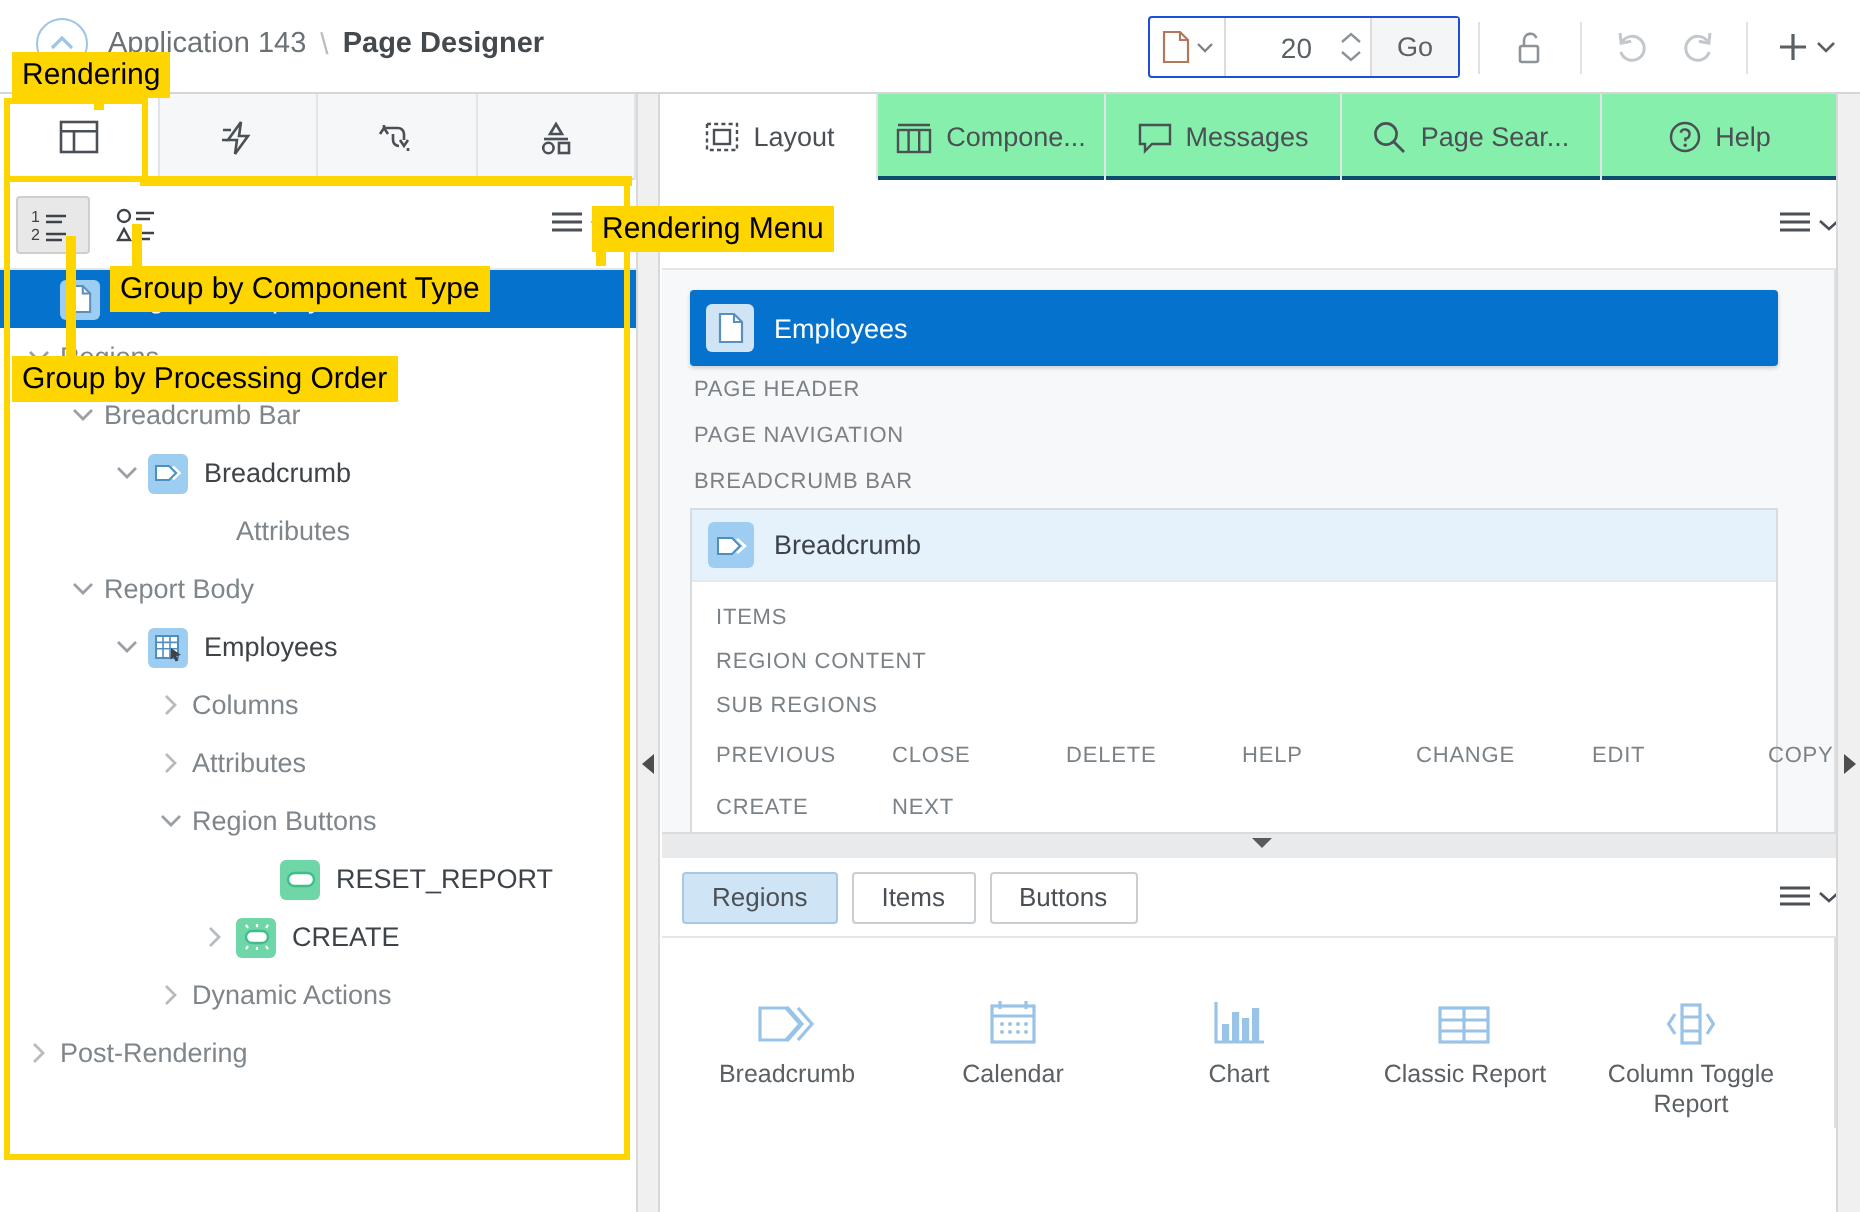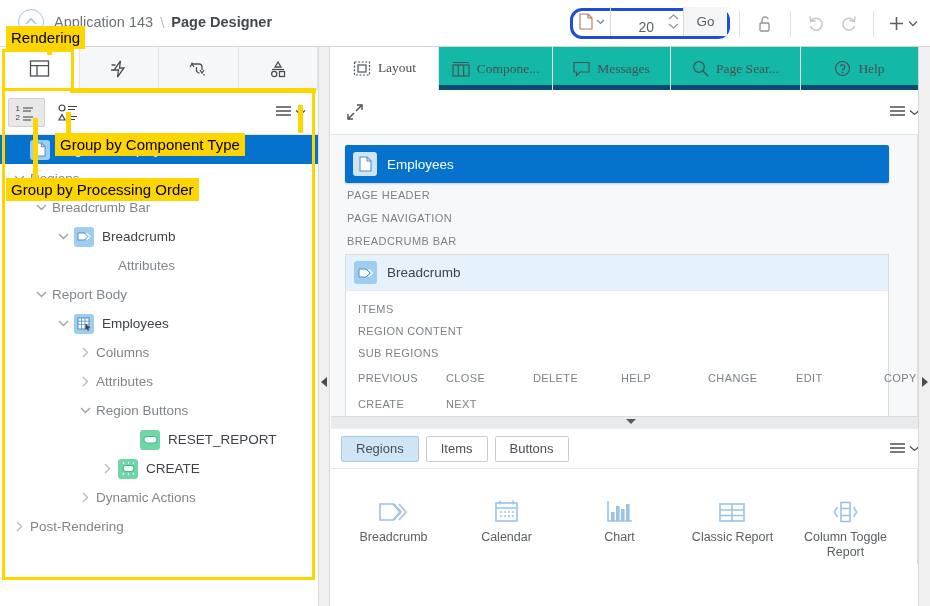--- a/index.html
+++ b/index.html
@@ -17,21 +17,21 @@
   
   .topbar { position:absolute; left:0; top:0; width:930px; height:47px; background:#fff; border-bottom:1px solid #d6d6d6; }
   .brand-wrap { position:absolute; left:18px; top:7px; display:flex; align-items:center; height:30px; }
   .brand-logo { width:26px; height:26px; border-radius:50%; border:1.6px solid #9ec5e8; display:flex; align-items:center; justify-content:center; }
   .brand-logo svg { display:block; }
   .bc-app { margin-left:10px; font-size:14.5px; color:#6b7276; }
   .bc-sep { margin:0 7px; color:#b9bec2; font-size:15px; }
   .bc-cur { font-size:14.5px; color:#43494d; font-weight:bold; }
 
   .tb-right { position:absolute; right:8px; top:7px; height:33px; display:flex; align-items:center; }
-  .pagebox { display:flex; align-items:flex-end; height:31px; border:3px solid #1d4ed8; border-radius:12px; background:#fff; }
+  .pagebox { display:flex; align-items:center; height:31px; border:1px solid #1d4ed8; border-radius:2px; background:#fff; }
   .pb-icon { width:37px; height:29px; display:flex; align-items:center; justify-content:center; gap:3px; cursor:pointer; }
   .pb-divider { width:1px; height:29px; background:#d8dcdf; }
   .pb-val { width:52px; text-align:right; padding-right:9px; font-size:14px; color:#5a6064; background:transparent; border:0; outline:none; font-family:"Liberation Sans",sans-serif; }
   .pb-spin { width:20px; height:29px; display:flex; flex-direction:column; align-items:center; justify-content:center; gap:3px; cursor:pointer; }
   .pb-go { width:44px; height:29px; background:#f4f5f6; border-left:1px solid #d8dcdf; display:flex; align-items:center; justify-content:center; font-size:13.5px; color:#5a6064; cursor:pointer; }
   .tb-sep { width:1px; height:26px; background:#dfe2e5; margin:0 9px; }
   .tb-btn { width:32px; height:30px; display:flex; align-items:center; justify-content:center; cursor:pointer; }
   .tb-plus { display:flex; align-items:center; gap:2px; cursor:pointer; padding:0 4px; }
 
   
@@ -52,21 +52,21 @@
   .ticon { width:20px; height:20px; border-radius:3px; display:flex; align-items:center; justify-content:center; flex:0 0 20px; margin-right:8px; }
   .ticon.blue { background:#9dcdf0; }
   .ticon.green { background:#6fd6a8; }
 
   
   .splitL { position:absolute; left:318px; top:47px; width:12px; height:559px; background:#f0f0f0; border-left:1px solid #d9d9d9; border-right:1px solid #d9d9d9; cursor:col-resize; }
   .splitL .arrow { position:absolute; left:2px; top:330px; width:0;height:0; border-top:5px solid transparent;border-bottom:5px solid transparent;border-right:6px solid #4d4d4d; }
 
   
   .rightpanel { position:absolute; left:331px; top:47px; width:599px; height:559px; background:#fff; }
-  .rtabs { height:43px; background:#14b8a6; border-bottom:5px solid #0c4a6e; display:flex;font-family:Liberation Serif, serif; }
+  .rtabs { height:43px; background:#86efac; border-bottom:2px solid #0c4a6e; display:flex; }
   .rtab { display:flex; align-items:center; justify-content:center; gap:7px; height:43px; border-right:1px solid #e2e4e6; font-size:13.5px; color:#4a5055; cursor:pointer; padding:0 10px; }
   .rtab.active { background:#fff; border-bottom:1px solid #fff; }
   .rtoolbar { height:45px; background:#fff; border-bottom:1px solid #e4e6e8; display:flex; align-items:center; padding:0 10px; }
   .rtool-right { margin-left:auto; display:flex; align-items:center; gap:3px; cursor:pointer; }
 
   .layoutarea { position:relative; height:282px; background:#f7f8f9; border-bottom:1px solid #dcdcdc; overflow:hidden; }
   .la-inner { padding:10px 20px 0 14px; }
   .pgregion { background:#0572ce; height:38px; border-radius:2px; display:flex; align-items:center; padding-left:8px; box-shadow:0 1px 2px rgba(0,0,0,.18); }
   .pgregion .ico { width:24px;height:24px;border-radius:3px;background:#cfe4f5;display:flex;align-items:center;justify-content:center;margin-right:10px; }
   .pgregion .lbl { color:#fff; font-size:13.5px; }
@@ -603,20 +603,21 @@
   </div>
 
   <div class="obox" style="left:2px;top:49px;width:72px;height:44px;border-bottom:none;"></div>
   <div class="obox" style="left:2px;top:88px;width:313px;height:492px;"></div>
   <div class="obox" style="left:70px;top:88px;width:246px;height:5px;border:none;background:#ffd500;"></div>
 
   <div class="lead" style="left:47px;top:33px;width:5px;height:22px;"></div>
   <span class="hl" style="left:6px;top:26px;">Rendering</span>
 
   <div class="lead" style="left:298px;top:105px;width:5px;height:28px;"></div>
+  <span class="hl" style="left:296px;top:103px;">Rendering Menu</span>
 
   <div class="lead" style="left:66px;top:112px;width:5px;height:30px;"></div>
   <span class="hl" style="left:55px;top:133px;">Group by Component Type</span>
 
   <div class="lead" style="left:33px;top:118px;width:5px;height:62px;"></div>
   <span class="hl" style="left:6px;top:178px;">Group by Processing Order</span>
 
 </div>
 
 </body></html>

